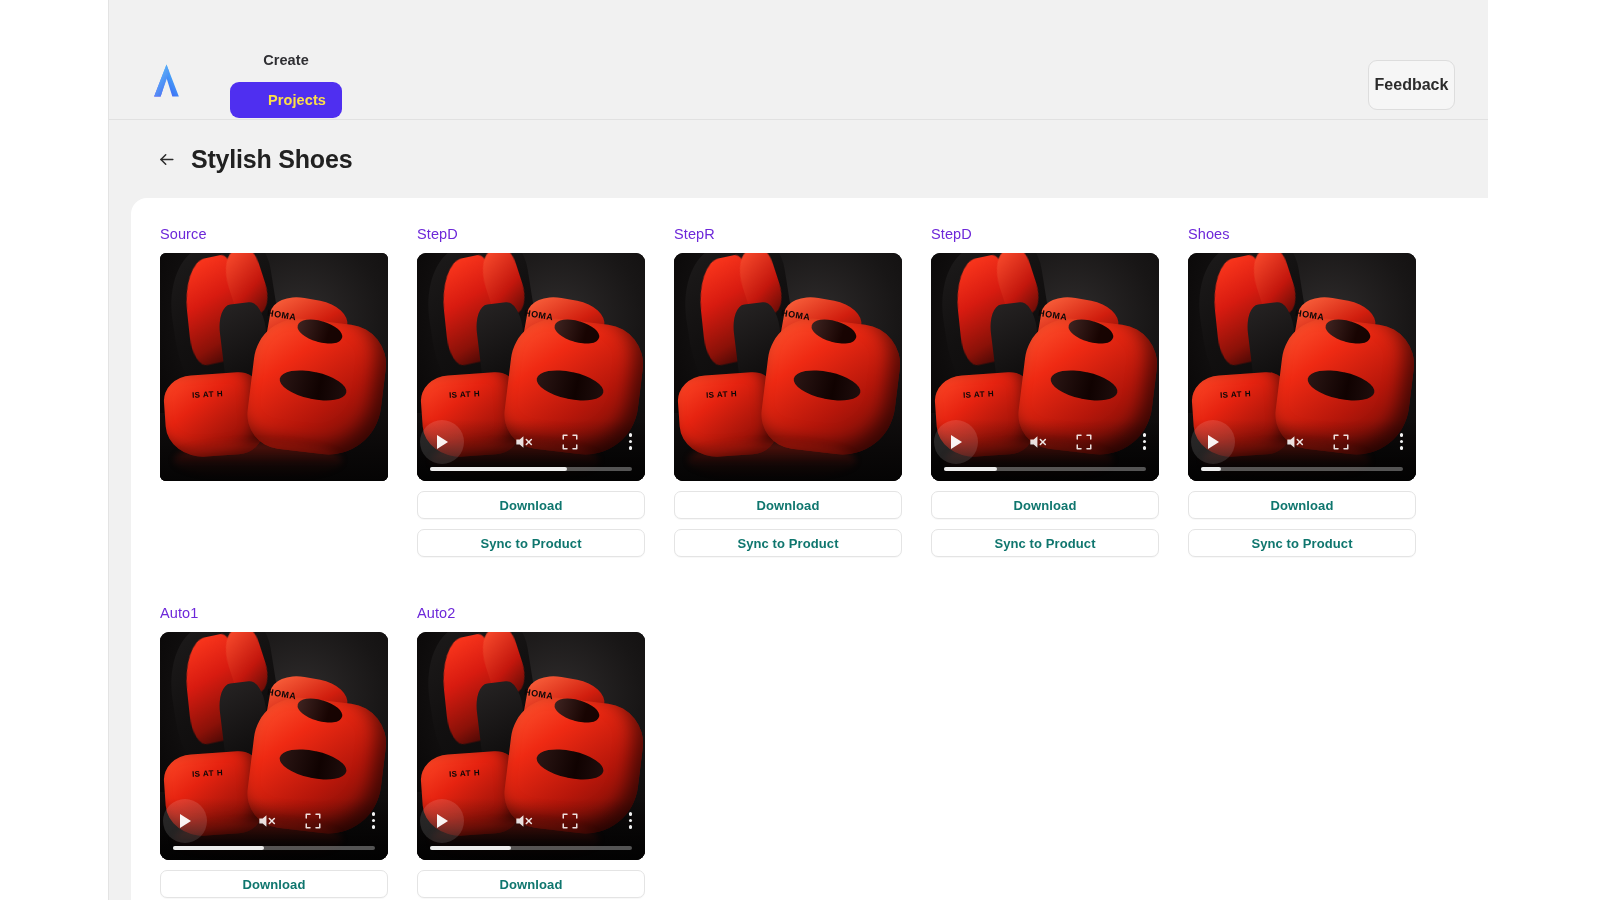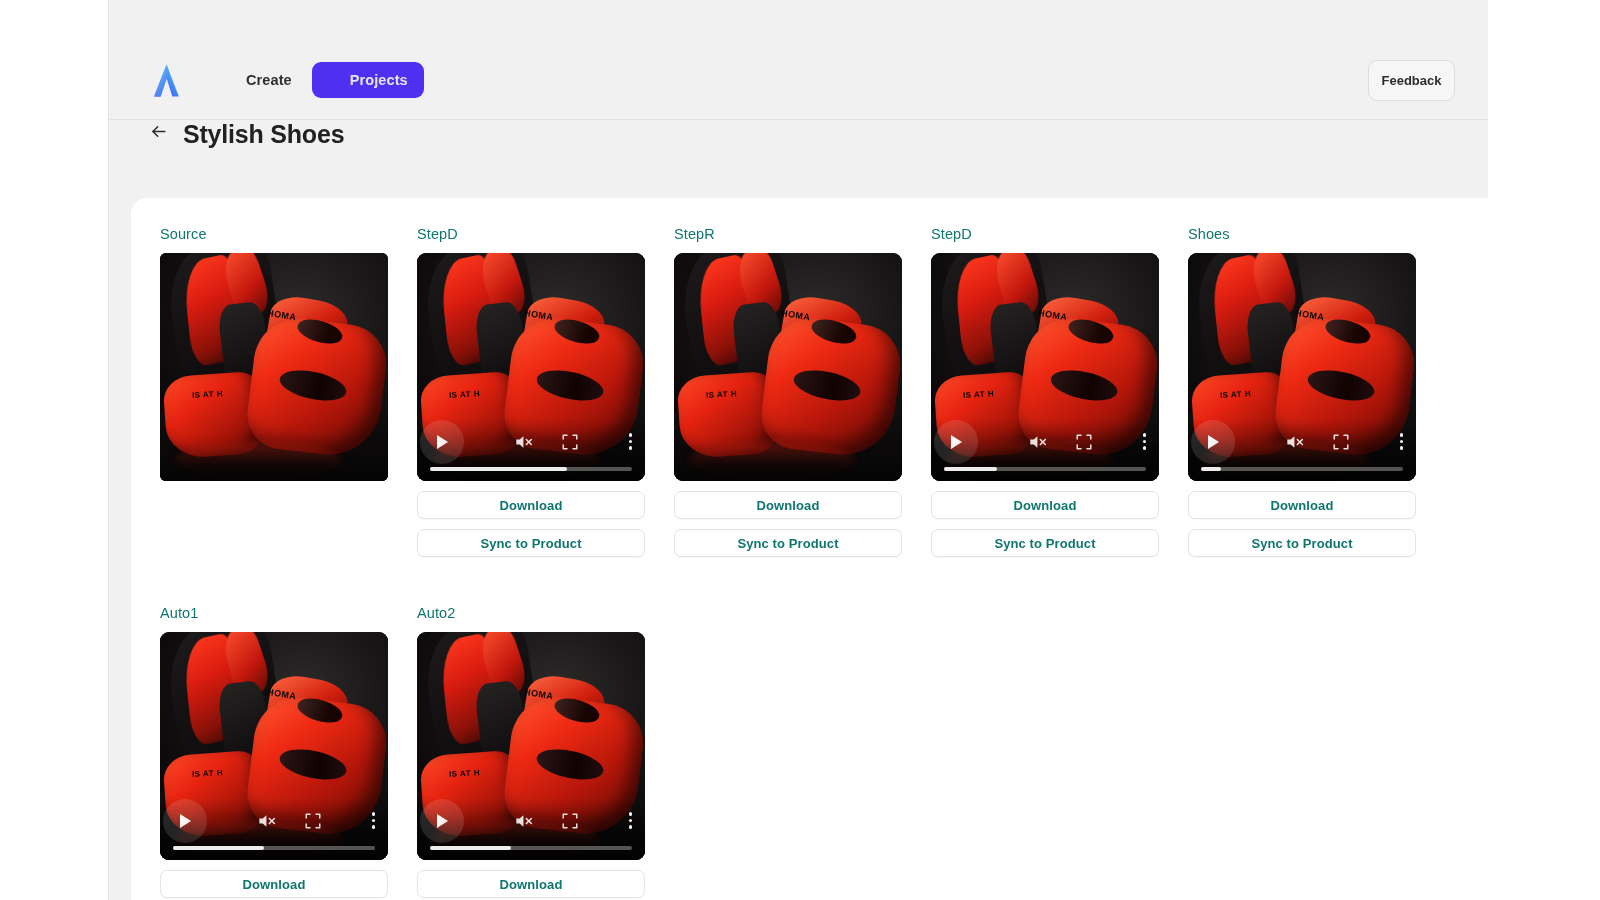--- a/index.html
+++ b/index.html
@@ -32,42 +32,42 @@
   .logo-a { display: block; }
 
   #nav {
     position: absolute; left: 0; top: 41px;
     width: 100%; height: 79px;
     background: #f1f1f1;
     border-bottom: 1px solid #e1e1e1;
     display: flex; align-items: center;
   }
   #nav .nav-logo { margin-left: 38px; display: flex; align-items: center; }
-  #nav .nav-links { display: flex; align-items: center; gap: 4px; margin-left: 44px; }
+  #nav .nav-links { display: flex; align-items: center; gap: 4px; margin-left: 44px; flex-direction: column; }
   .nav-btn {
     font-size: 14.5px; font-weight: 700; color: #2f2f33;
     padding: 10px 16px; border-radius: 9px; background: transparent;
     border: none; cursor: pointer; letter-spacing: .1px;
     font-family: "Liberation Sans", sans-serif;
   }
-  .nav-btn.active { background: #4f2ff0; color: #e5e5e5; padding-left: 38px; }
+  .nav-btn.active { background: #4f2ff0; color: #fde047; padding-left: 38px; }
   #feedback-btn {
     position: absolute; right: 33px; top: 19px;
-    width: 87px; height: 41px;
+    width: 87px; height: 50px;
     border: 1px solid #dddddd; border-radius: 9px;
     background: #f6f6f6; color: #2c2c2c;
-    font-size: 13px; font-weight: 700; cursor: pointer;
+    font-size: 16px; font-weight: 700; cursor: pointer;
     font-family: "Liberation Sans", sans-serif;
   }
 
   
   #page-header {
-    position: absolute; left: 8px; top: 120px;
+    position: absolute; left: 16px; top: 120px;
     width: 100%; height: 78px;
-    display: flex; align-items: flex-start;
+    display: flex; align-items: center;
     padding-left: 30px; gap: 14px;
   }
   #back-arrow {
     width: 22px; height: 22px; cursor: pointer;
     display: flex; align-items: center; justify-content: center;
   }
   #page-title {
     font-size: 25px; font-weight: 700; color: #212121; letter-spacing: -.2px;
   }
 
@@ -83,21 +83,21 @@
   }
 
   .grid {
     position: absolute; left: 29px; top: 28px;
     width: 1410px;
     display: flex; flex-wrap: wrap;
     column-gap: 29px; row-gap: 0px;
   }
   .card { width: 228px; margin-bottom: 0; }
   .card-label {
-    font-size: 14.5px; color: #0f766e; margin-bottom: 11px; letter-spacing: .1px;
+    font-size: 14.5px; color: #6d28d9; margin-bottom: 11px; letter-spacing: .1px;
   }
 
   .video-frame {
     position: relative;
     width: 228px; height: 228px;
     border-radius: 9px; overflow: hidden;
     background: #0a0607;
   }
   .video-frame.src-frame { border-radius: 6px; }
 

